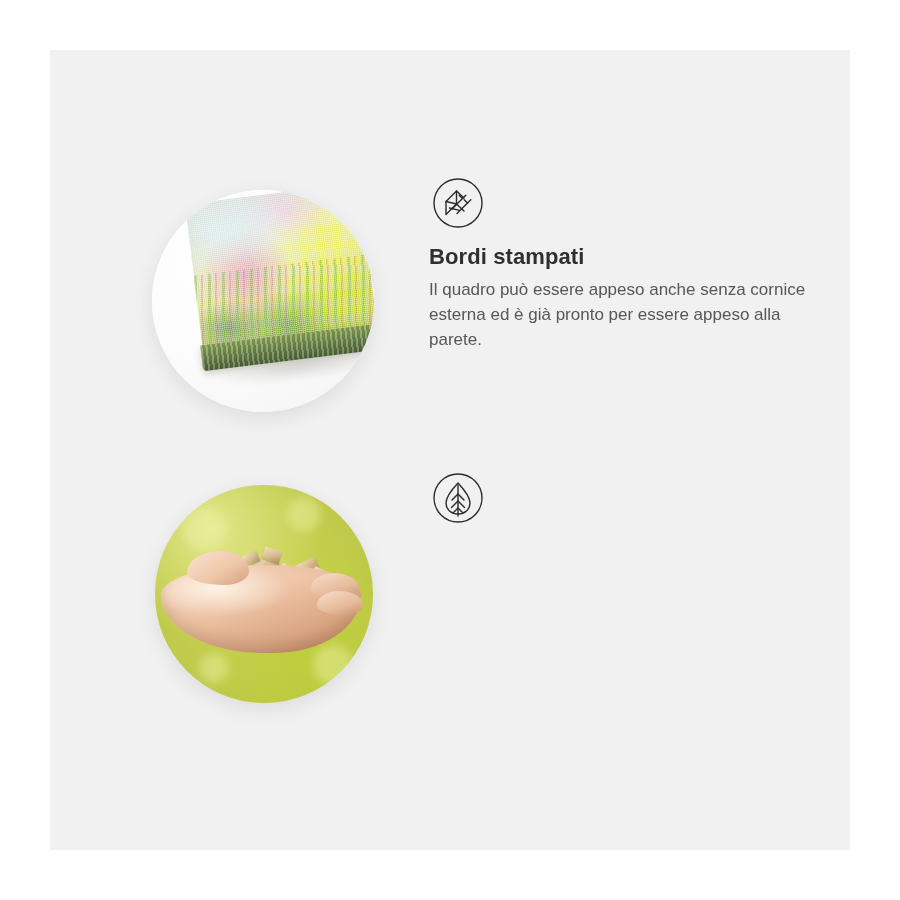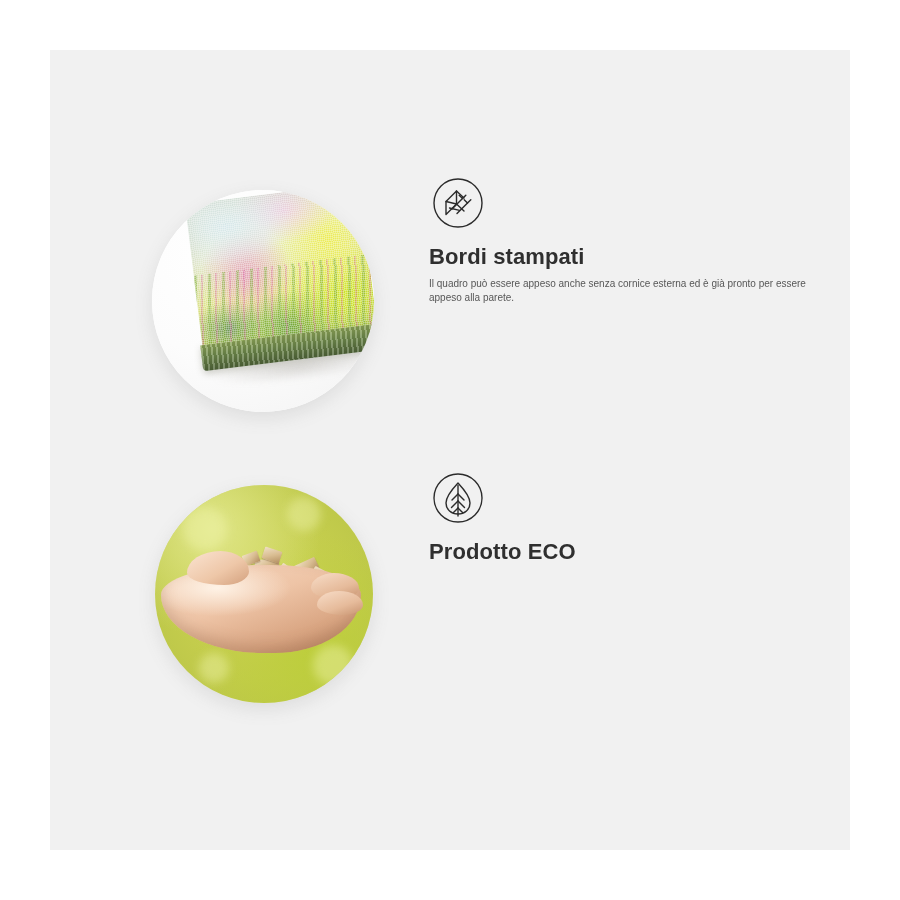--- a/index.html
+++ b/index.html
@@ -239,21 +239,21 @@
   .feat-title {
     margin: 0 0 6px 0;
     font-size: 22px;
     font-weight: 600;
     color: #2f2f2f;
     letter-spacing: 0.1px;
     line-height: 1.25;
   }
   .feat-desc {
     margin: 0;
-    font-size: 10px;
+    font-size: 17px;
     font-weight: 400;
     color: #575757;
     line-height: 1.48;
   }
 </style>
 </head>
 <body>
 
 <div id="page">
 
@@ -333,18 +333,17 @@
             <path d="M26 22 L32 28"></path>
             <path d="M26 29 L19.5 35.5"></path>
             <path d="M26 29 L32.5 35.5"></path>
             <path d="M26 36 L21.5 40.5"></path>
             <path d="M26 36 L30.5 40.5"></path>
           </g>
         </svg>
       </div>
 
       <div class="text-block" style="top:88px">
-        <h3 class="feat-title">Prodotto ECO</h3>
       </div>
     </div>
 
   </div>
 </div>
 
 </body></html>

